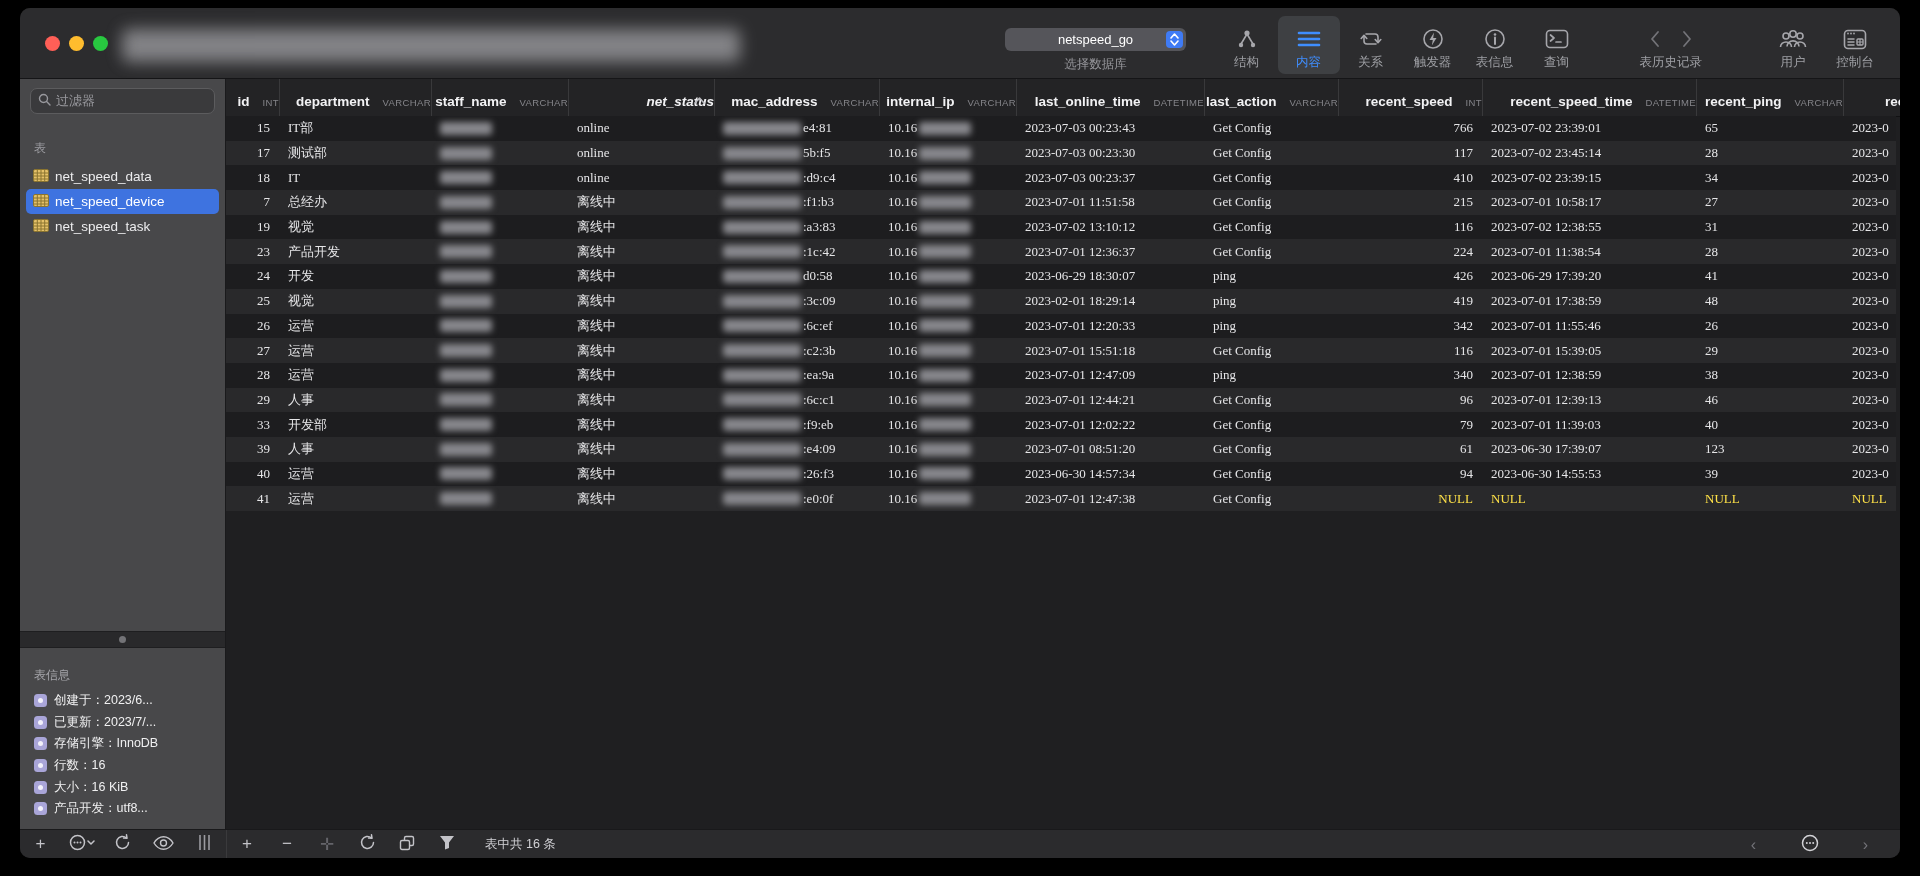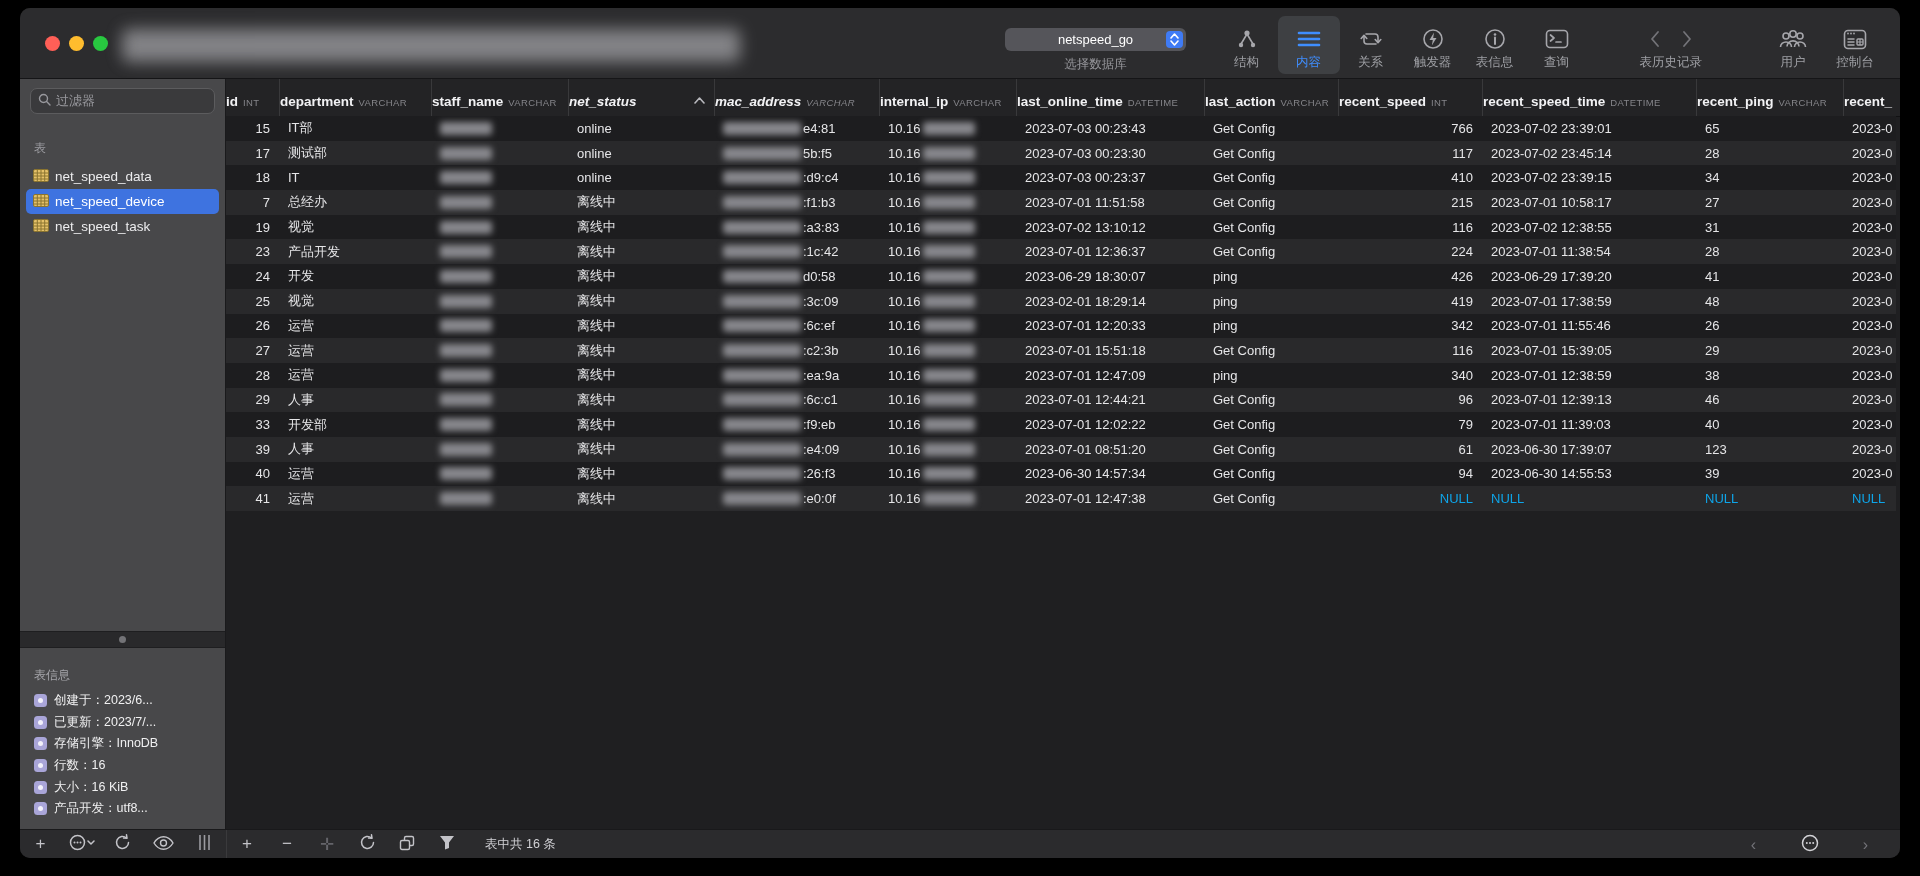--- a/index.html
+++ b/index.html
@@ -41,32 +41,32 @@
   .info-panel{position:absolute;left:0;right:0;top:568px;bottom:0;}
   .info-header{margin:20px 0 6px 14px;color:#a5a5aa;font-size:12px;}
   .info-item{display:flex;align-items:center;gap:7px;padding-left:14px;height:21.6px;color:#f0f0f1;
              font-size:12.5px;white-space:nowrap;}
   .info-bullet{flex:0 0 13px;width:13px;height:13px;border-radius:3.5px;background:#a9a5d8;
                display:flex;align-items:center;justify-content:center;}
   .info-bullet i{width:5px;height:5px;border-radius:50%;background:#f2f1fa;}
   
   .main{position:absolute;left:206px;top:71px;right:0;bottom:28px;background:#1f1f21;overflow:hidden;}
   .thead{position:absolute;left:0;right:0;top:0;height:37px;background:#232325;border-bottom:1px solid #111113;display:flex;}
-  .th{box-sizing:border-box;display:flex;align-items:flex-end;padding:0 0 7px 0;border-right:1px solid #39393b;
-      color:#f2f2f4;font-size:13.5px;font-weight:700;gap:5px;position:relative;white-space:nowrap;overflow:hidden;flex:0 0 auto;}
+  .th{box-sizing:border-box;display:flex;align-items:flex-end;padding:0 0 7px 24px;border-right:1px solid #39393b;
+      color:#f2f2f4;font-size:13.5px;font-weight:700;gap:13px;position:relative;white-space:nowrap;overflow:hidden;flex:0 0 auto;justify-content:flex-end;}
   .th .ctype{color:#85858a;font-size:9.5px;font-weight:400;letter-spacing:.4px;padding-bottom:1px;}
   .th .sort{position:absolute;right:9px;bottom:9px;}
-  .rows{position:absolute;left:0;right:4px;top:37px;}
+  .rows{position:absolute;left:0;right:4px;top:37px;font-family:Liberation Serif, serif;}
   .row{display:flex;height:24.7px;align-items:center;}
   .row.odd{background:#1d1d1f;}
   .row.even{background:#29292b;}
   .cell{box-sizing:border-box;padding:0 8px;font-size:13px;color:#e6e6e8;white-space:nowrap;overflow:hidden;
         display:flex;align-items:center;height:100%;flex:0 0 auto;}
   .cell.num{justify-content:flex-end;padding-right:10px;}
-  .null{color:#0ea5e9;}
+  .null{color:#fde047;}
   .blob{height:13px;border-radius:3px;background:#87878c;filter:blur(3px);display:inline-block;}
   
   .footer{position:absolute;left:0;right:0;bottom:0;height:28px;background:#2b2b2d;border-top:1px solid #19191b;
           display:flex;align-items:center;}
   .f-left{width:206px;flex:0 0 206px;display:flex;align-items:center;height:100%;border-right:1px solid #3a3a3c;}
   .fbtn{width:41px;height:100%;display:flex;align-items:center;justify-content:center;color:#c3c3c8;font-size:15px;}
   .fbtn.dim{color:#64646a;}
   .f-main{display:flex;align-items:center;height:100%;}
   .f-main .fbtn{width:40px;}
   .rowcount{margin-left:18px;color:#d2d2d6;font-size:12.5px;}
@@ -317,21 +317,21 @@
           <div class="th" style="width: 137px;">
             <span>staff_name</span>
             <span class="ctype">VARCHAR</span>
           </div>
           <div class="th" style="width: 146px; font-style: italic;">
             <span>net_status</span>
             <span class="sort"><svg width="11" height="7" viewBox="0 0 11 7">
                 <path d="M1 6 L5.5 1 L10 6" fill="none" stroke="#b9b9be" stroke-width="1.6" stroke-linecap="round" stroke-linejoin="round"></path>
               </svg></span>
           </div>
-          <div class="th" style="width: 165px; font-style: italic;">
+          <div class="th" style="width: 165px;">
             <span>mac_address</span>
             <span class="ctype">VARCHAR</span>
           </div>
           <div class="th" style="width: 137px;">
             <span>internal_ip</span>
             <span class="ctype">VARCHAR</span>
           </div>
           <div class="th" style="width: 188px;">
             <span>last_online_time</span>
             <span class="ctype">DATETIME</span>

